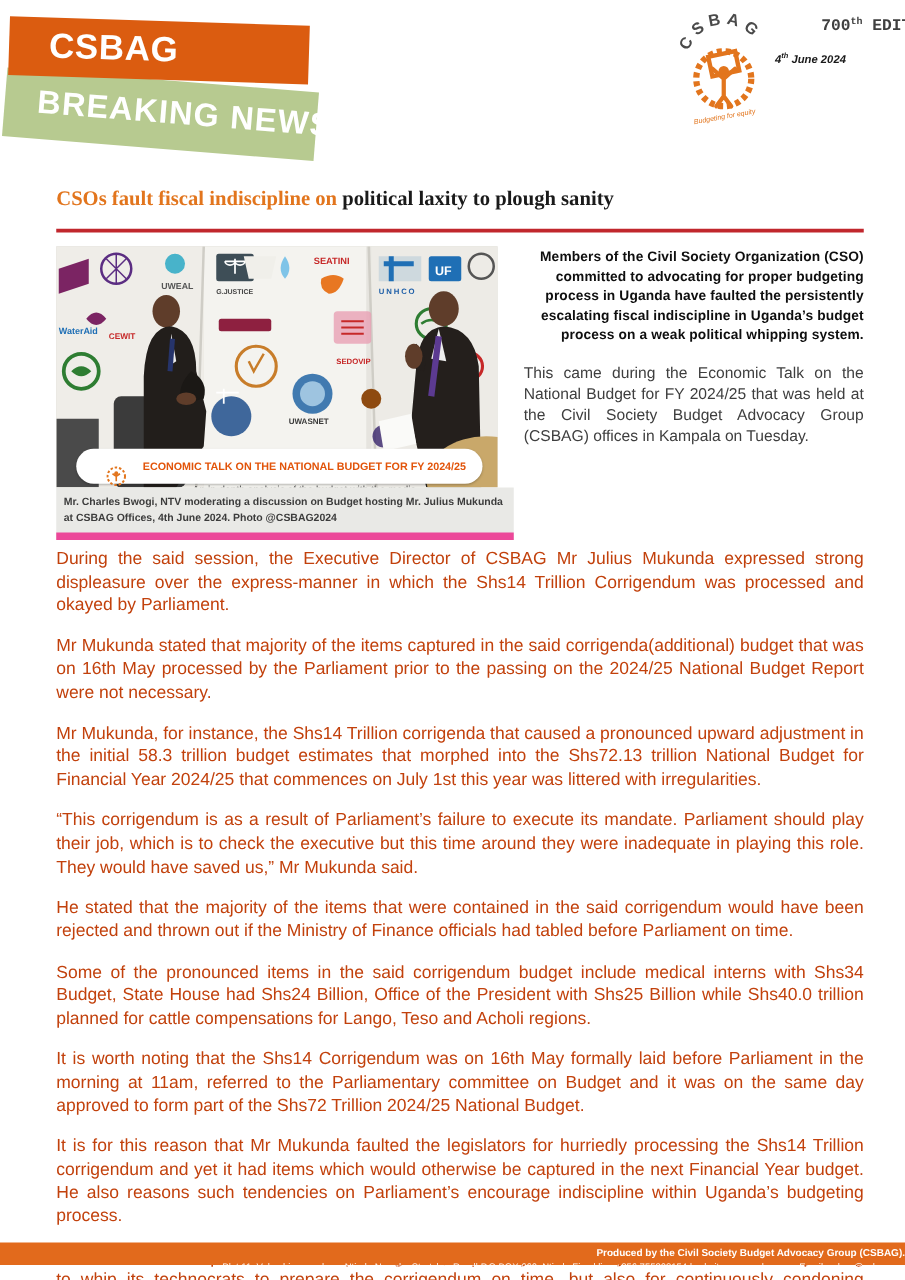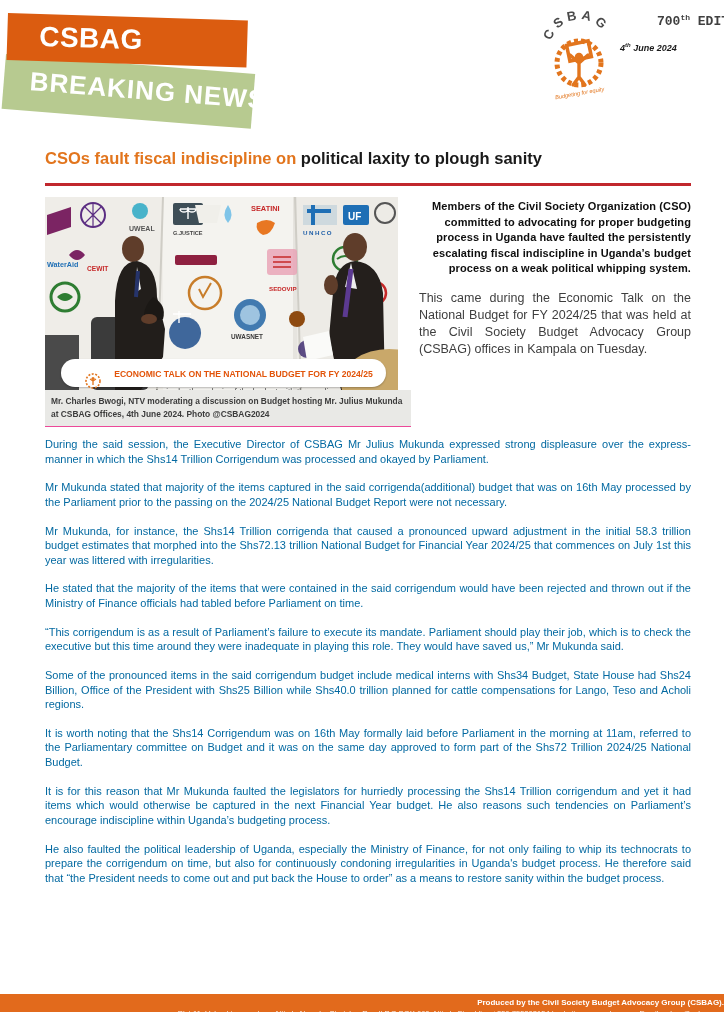--- a/index.html
+++ b/index.html
@@ -35,21 +35,21 @@
   .edition sup { font-size:8px; }
   .issue-date {
     position:absolute; left:620px; top:42px; font-size:9px; font-weight:bold;
     font-style:italic; color:#1a1a1a; white-space:nowrap;
   }
   .issue-date sup { font-size:6px; }
 
   
   .headline {
     position:absolute; left:45px; top:149px; width:646px;
-    font-size:16.5px; font-weight:bold; color:#1a1a1a; white-space:nowrap;
+    font-size:16.5px; font-weight:bold; color:#1a1a1a; white-space:nowrap;font-family:Liberation Serif, serif;
   }
   .headline .hl-orange { color:#E2751D; }
   .red-rule {
     position:absolute; left:45px; top:183px; width:646px; height:3px; background:#C1272D;
   }
 
   
   .photo {
     position:absolute; left:45px; top:197px; width:353px; height:193px;
     background:#E3E1DC; overflow:hidden;
@@ -59,39 +59,39 @@
     position:absolute; left:16px; right:12px; bottom:3px; height:28px;
     background:#ffffff; border-radius:14px; box-shadow:0 1px 2px rgba(0,0,0,.25);
     display:flex; align-items:center; padding:18px 8px 2px 6px;
   }
   .pill-logo { flex:0 0 auto; margin:0 8px 0 18px; }
   .pill-text { flex:1 1 auto; text-align:center; line-height:1.15; overflow:hidden; }
   .pill-title { font-size:8.6px; font-weight:bold; color:#E2540A; white-space:nowrap; }
   .pill-sub { font-size:8.2px; color:#4a4a4a; white-space:nowrap;margin-top:10px; }
   .photo-caption {
     position:absolute; left:45px; top:390px; width:366px;
-    background:#E9E9E6; border-bottom:1px solid #ec4899;
+    background:#E9E9E6; border-bottom:6px solid #ec4899;
     padding:5px 7px 6px 6px; font-size:8.4px; font-weight:bold;
     color:#3c3c3c; line-height:1.5;
   }
 
   
   .lead-col { position:absolute; left:419px; top:199px; width:272px; }
   .lead-bold {
     font-size:11px; font-weight:bold; color:#0e0e0e; text-align:right;
     line-height:1.42; letter-spacing:0.1px;
   }
   .lead-para {
     margin-top:13px; font-size:12.5px; color:#3e3e3e; text-align:justify; line-height:1.36;
   }
 
   
   .article { position:absolute; left:45px; top:437px; width:646px; }
   .article p {
-    font-size:11px; color:#0369a1; text-align:justify; line-height:1.33;
+    font-size:14px; color:#c2410c; text-align:justify; line-height:1.33;
     margin-bottom:14px;
   }
 
   
   .footer {
     position:absolute; left:0; top:994px; width:724px; height:18px;
     background:#E26A1C; text-align:right; color:#ffffff;
   }
   .footer .f-line1 { padding-top:4px; font-size:8px; font-weight:bold; }
   .footer .f-line2 { padding-top:2px; font-size:7.6px; color:rgba(255,255,255,0.93); }
@@ -233,22 +233,22 @@
 
   <div class="lead-col">
     <div class="lead-bold">Members of the Civil Society Organization (CSO) committed to advocating for proper budgeting process in Uganda have faulted the persistently escalating fiscal indiscipline in Uganda’s budget process on a weak political whipping system.</div>
     <div class="lead-para">This came during the Economic Talk on the National Budget for FY 2024/25 that was held at the Civil Society Budget Advocacy Group (CSBAG) offices in Kampala on Tuesday.</div>
   </div>
 
   <div class="article">
     <p>During the said session, the Executive Director of CSBAG Mr Julius Mukunda expressed strong displeasure over the express-manner in which the Shs14 Trillion Corrigendum was processed and okayed by Parliament.</p>
     <p>Mr Mukunda stated that majority of the items captured in the said corrigenda(additional) budget that was on 16th May processed by the Parliament prior to the passing on the 2024/25 National Budget Report were not necessary.</p>
     <p>Mr Mukunda, for instance, the Shs14 Trillion corrigenda that caused a pronounced upward adjustment in the initial 58.3 trillion budget estimates that morphed into the Shs72.13 trillion National Budget for Financial Year 2024/25 that commences on July 1st this year was littered with irregularities.</p>
+    <p>“This corrigendum is as a result of Parliament’s failure to execute its mandate. Parliament should play their job, which is to check the executive but this time around they were inadequate in playing this role. They would have saved us,” Mr Mukunda said.</p>
     <p>He stated that the majority of the items that were contained in the said corrigendum would have been rejected and thrown out if the Ministry of Finance officials had tabled before Parliament on time.</p>
-    <p>“This corrigendum is as a result of Parliament’s failure to execute its mandate. Parliament should play their job, which is to check the executive but this time around they were inadequate in playing this role. They would have saved us,” Mr Mukunda said.</p>
     <p>Some of the pronounced items in the said corrigendum budget include medical interns with Shs34 Budget, State House had Shs24 Billion, Office of the President with Shs25 Billion while Shs40.0 trillion planned for cattle compensations for Lango, Teso and Acholi regions.</p>
     <p>It is worth noting that the Shs14 Corrigendum was on 16th May formally laid before Parliament in the morning at 11am, referred to the Parliamentary committee on Budget and it was on the same day approved to form part of the Shs72 Trillion 2024/25 National Budget.</p>
     <p>It is for this reason that Mr Mukunda faulted the legislators for hurriedly processing the Shs14 Trillion corrigendum and yet it had items which would otherwise be captured in the next Financial Year budget. He also reasons such tendencies on Parliament’s encourage indiscipline within Uganda’s budgeting process.</p>
     <p>He also faulted the political leadership of Uganda, especially the Ministry of Finance, for not only failing to whip its technocrats to prepare the corrigendum on time, but also for continuously condoning irregularities in Uganda's budget process. He therefore said that “the President needs to come out and put back the House to order” as a means to restore sanity within the budget process.</p>
   </div>
 
   <div class="footer">
     <div class="f-line1">Produced by the Civil Society Budget Advocacy Group (CSBAG).</div>
     <div class="f-line2">Plot 11, Vubyabirenge close, Ntinda Nawaka Stretcher Road| P.O BOX 660, Ntinda Fixed line +256 755202154 |website: www.csbag.org, Email: csbag@csbag.org</div>
   </div>

